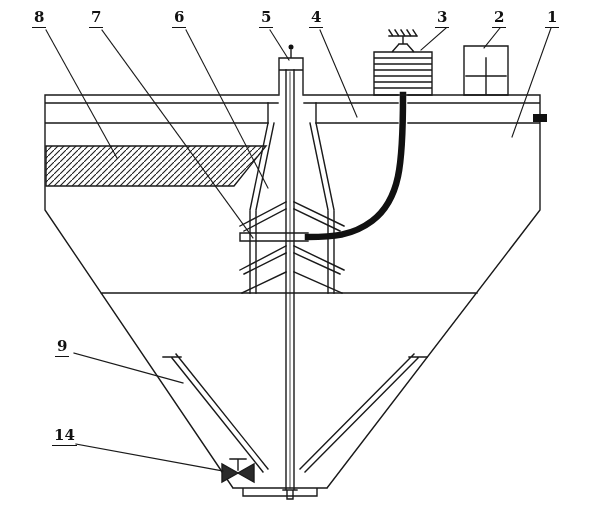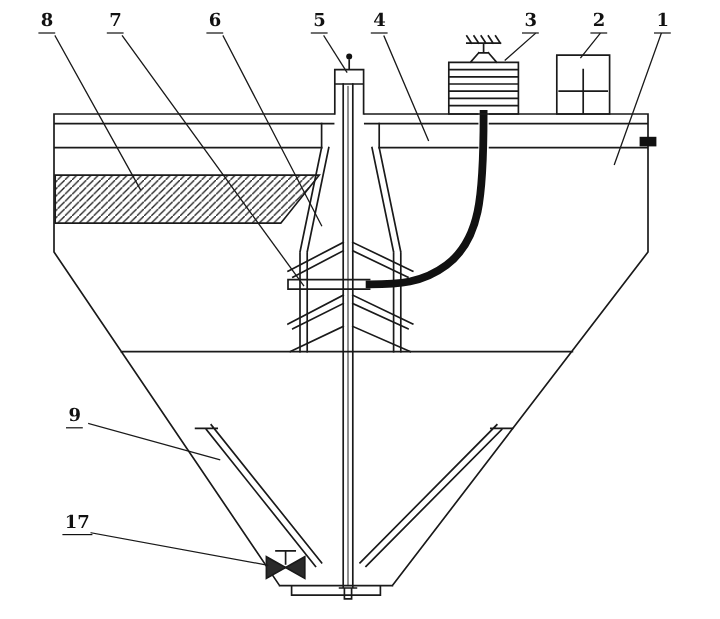--- a/index.html
+++ b/index.html
@@ -128,15 +128,15 @@
 
   <div class="part-label" style="left:32px;  top:10px;">8</div>
   <div class="part-label" style="left:89px;  top:10px;">7</div>
   <div class="part-label" style="left:172px; top:10px;">6</div>
   <div class="part-label" style="left:259px; top:10px;">5</div>
   <div class="part-label" style="left:309px; top:10px;">4</div>
   <div class="part-label" style="left:435px; top:10px;">3</div>
   <div class="part-label" style="left:492px; top:10px;">2</div>
   <div class="part-label" style="left:545px; top:10px;">1</div>
   <div class="part-label" style="left:55px;  top:339px;">9</div>
-  <div class="part-label" style="left:52px;  top:428px;">17</div>
+  <div class="part-label" style="left:52px;  top:428px;">14</div>
 
 </div>
 
 </body></html>

